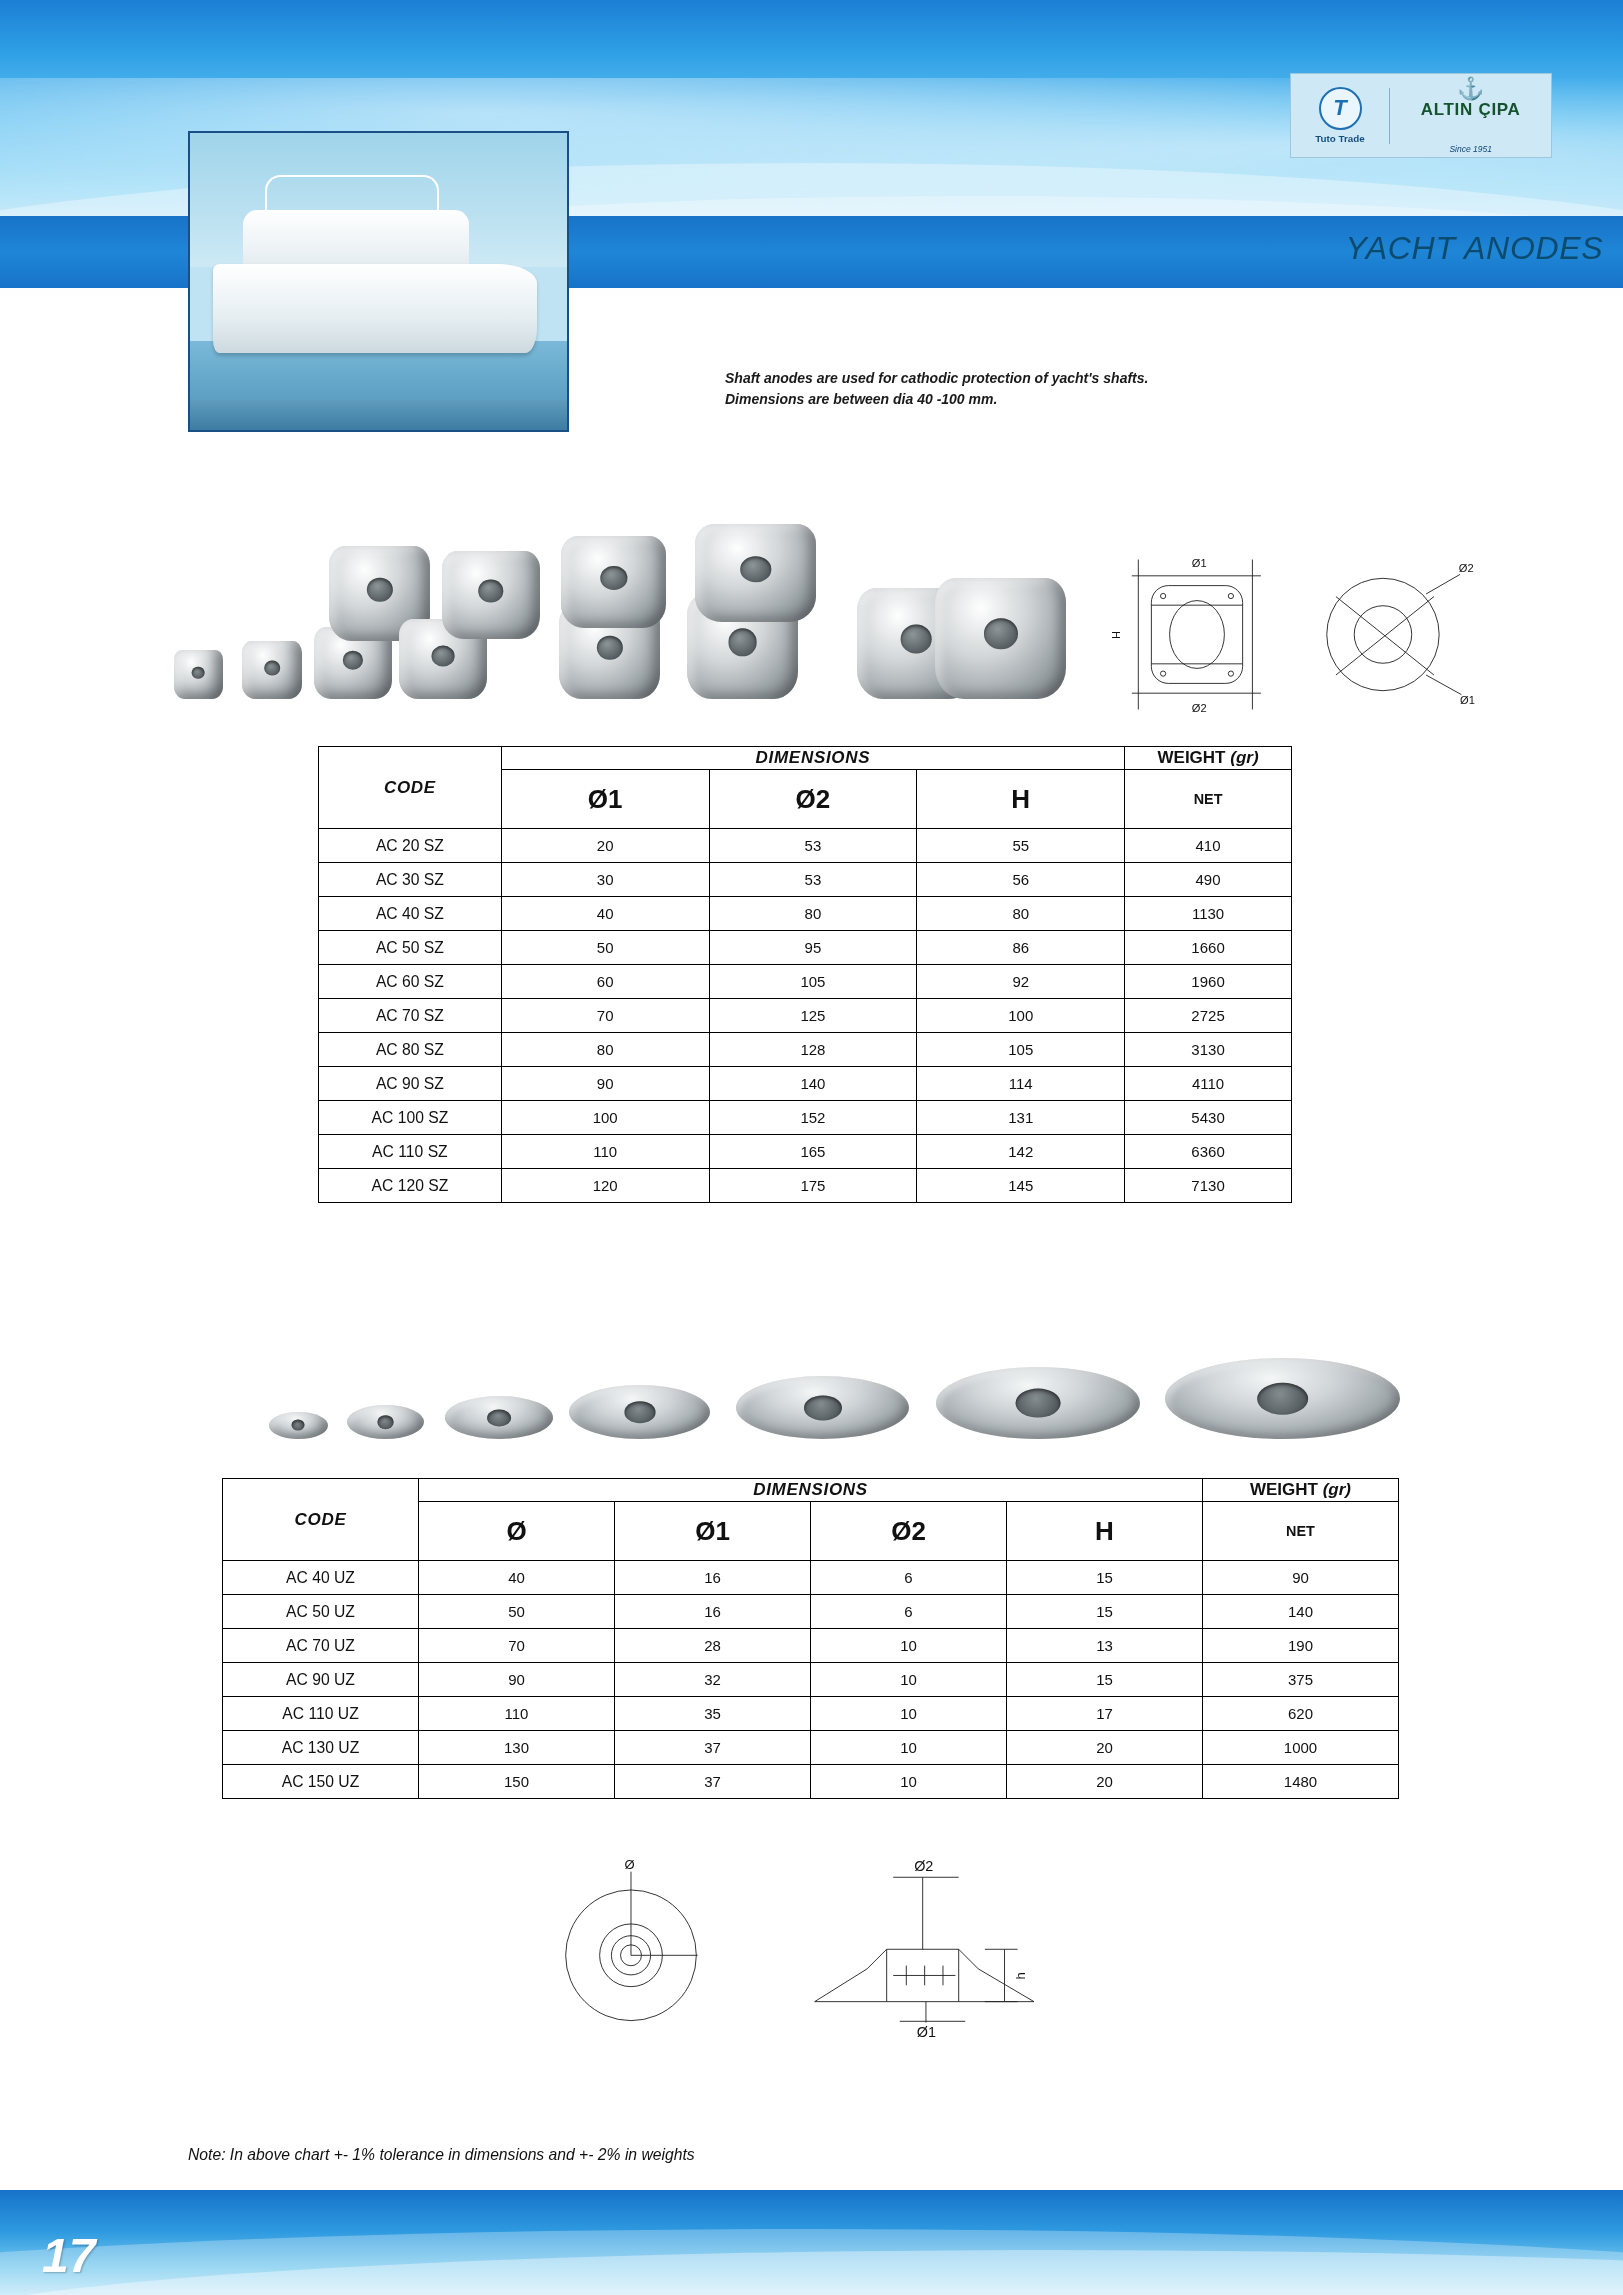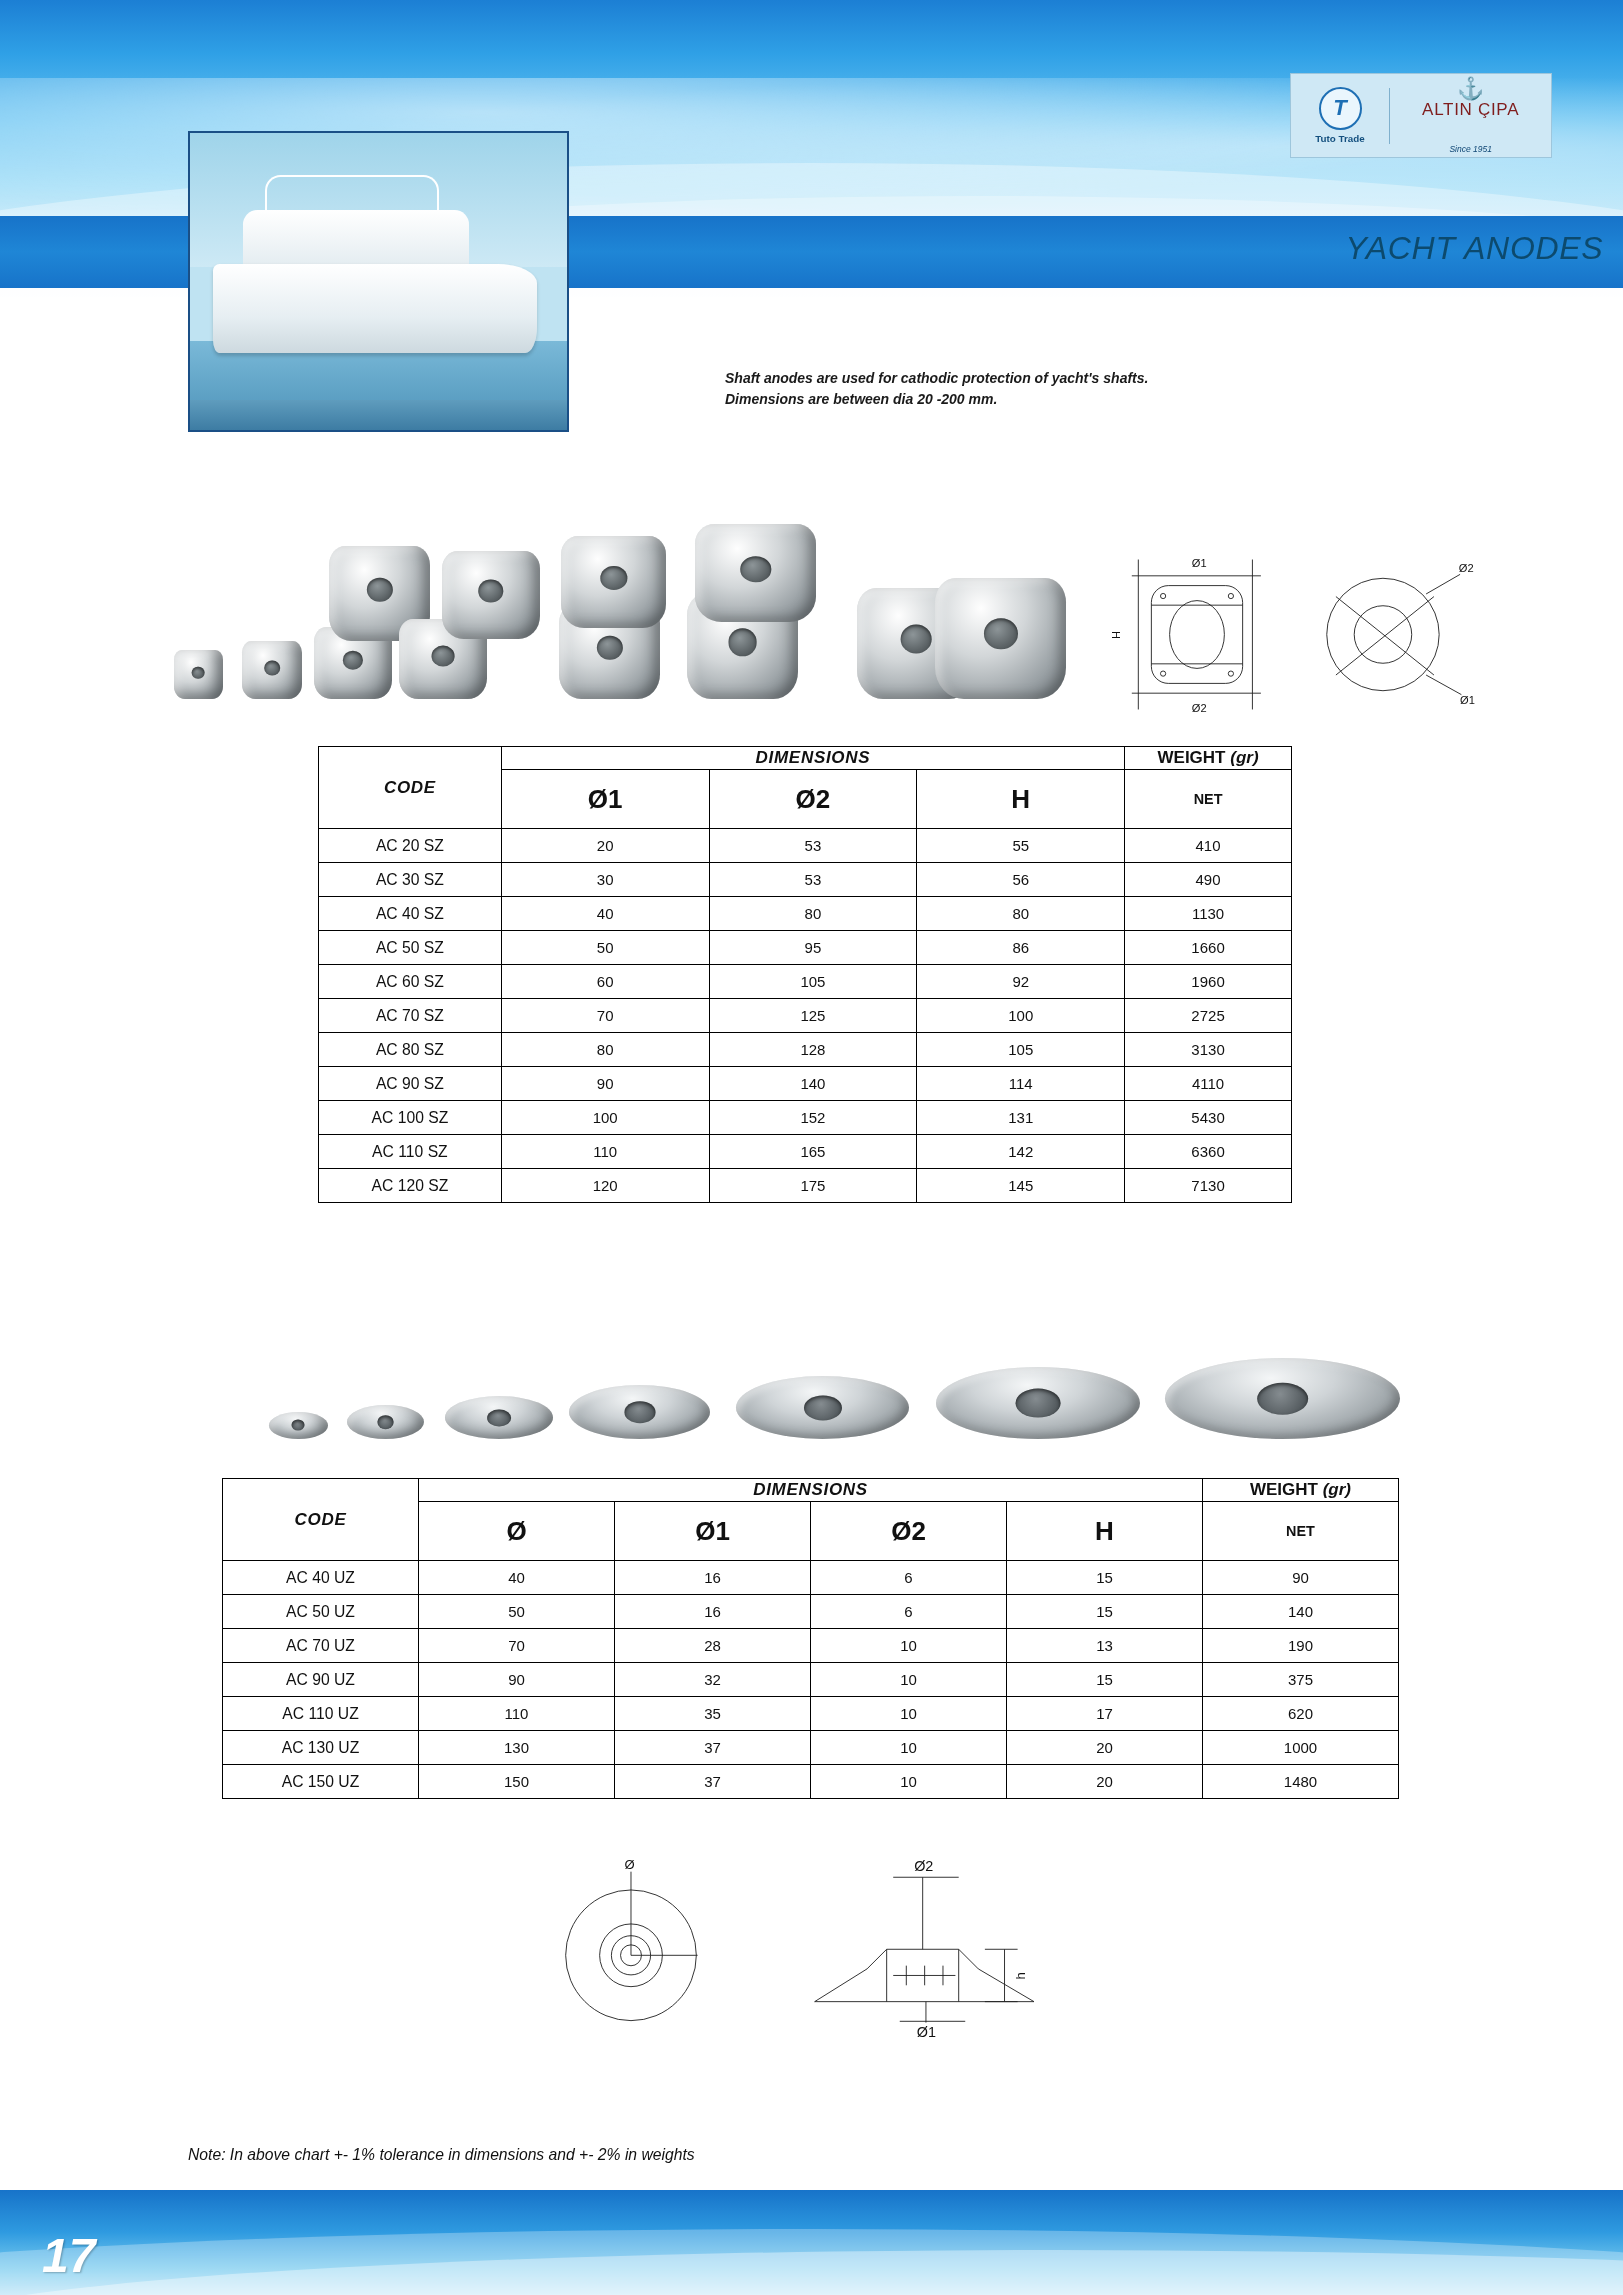--- a/index.html
+++ b/index.html
@@ -66,21 +66,21 @@
     color:#1e6fb4;font-size:22px;font-weight:bold;font-style:italic;
     background:#eaf6fd;
   }
   .logo-left .lbl { font-size:9.8px;color:#14507f;margin-top:3.9px;font-weight:bold;}
   .logo-div { width:1.3px;height:56px;background:#7fb0cd;}
   .logo-right {
     flex:1;height:100%;
     display:flex;flex-direction:column;align-items:center;justify-content:center;
   }
   .anchor-ic { font-size:22px;color:#13507f;line-height:1;}
-  .logo-right .brand { font-size:17px;font-weight:normal;color:#7f1d1d;letter-spacing:0.7px;}
+  .logo-right .brand { font-size:17px;font-weight:bold;color:#14532d;letter-spacing:0.7px;}
   .logo-right .since { font-size:8.5px;color:#0f4674;font-style:italic;margin-top:24px;}
 
   
   .photo-frame {
     position:absolute; left:188px; top:131px;
     width:381px; height:301px;
     border:2px solid #1a4f86;
     background:#bfe3f2;
     overflow:hidden;
   }
@@ -235,21 +235,21 @@
   <div class="photo-sky"></div>
   <div class="photo-water"></div>
   <div class="photo-mast"></div>
   <div class="photo-deck"></div>
   <div class="photo-hull"></div>
   <div class="photo-dock"></div>
 </div>
 
 <div class="intro">
   <div>Shaft anodes are used for cathodic protection of yacht's shafts.</div>
-  <div>Dimensions are between dia 20 -200 mm.</div>
+  <div>Dimensions are between dia 40 -100 mm.</div>
 </div>
 
 <div class="row1">
   <div class="anode-sz" style="left:6.5px;  width:49px;  height:49px;"></div>
   <div class="anode-sz" style="left:75px; width:60px;  height:58px;"></div>
   <div class="anode-sz" style="left:147px; width:78px; height:72px;"></div>
   <div class="anode-sz" style="left:162px; bottom:58px; width:101px; height:95px;"></div>
   <div class="anode-sz" style="left:232px; width:88px; height:80px;"></div>
   <div class="anode-sz" style="left:275px; bottom:60px; width:98px; height:88px;"></div>
   <div class="anode-sz" style="left:392px; width:101px; height:95px;"></div>

